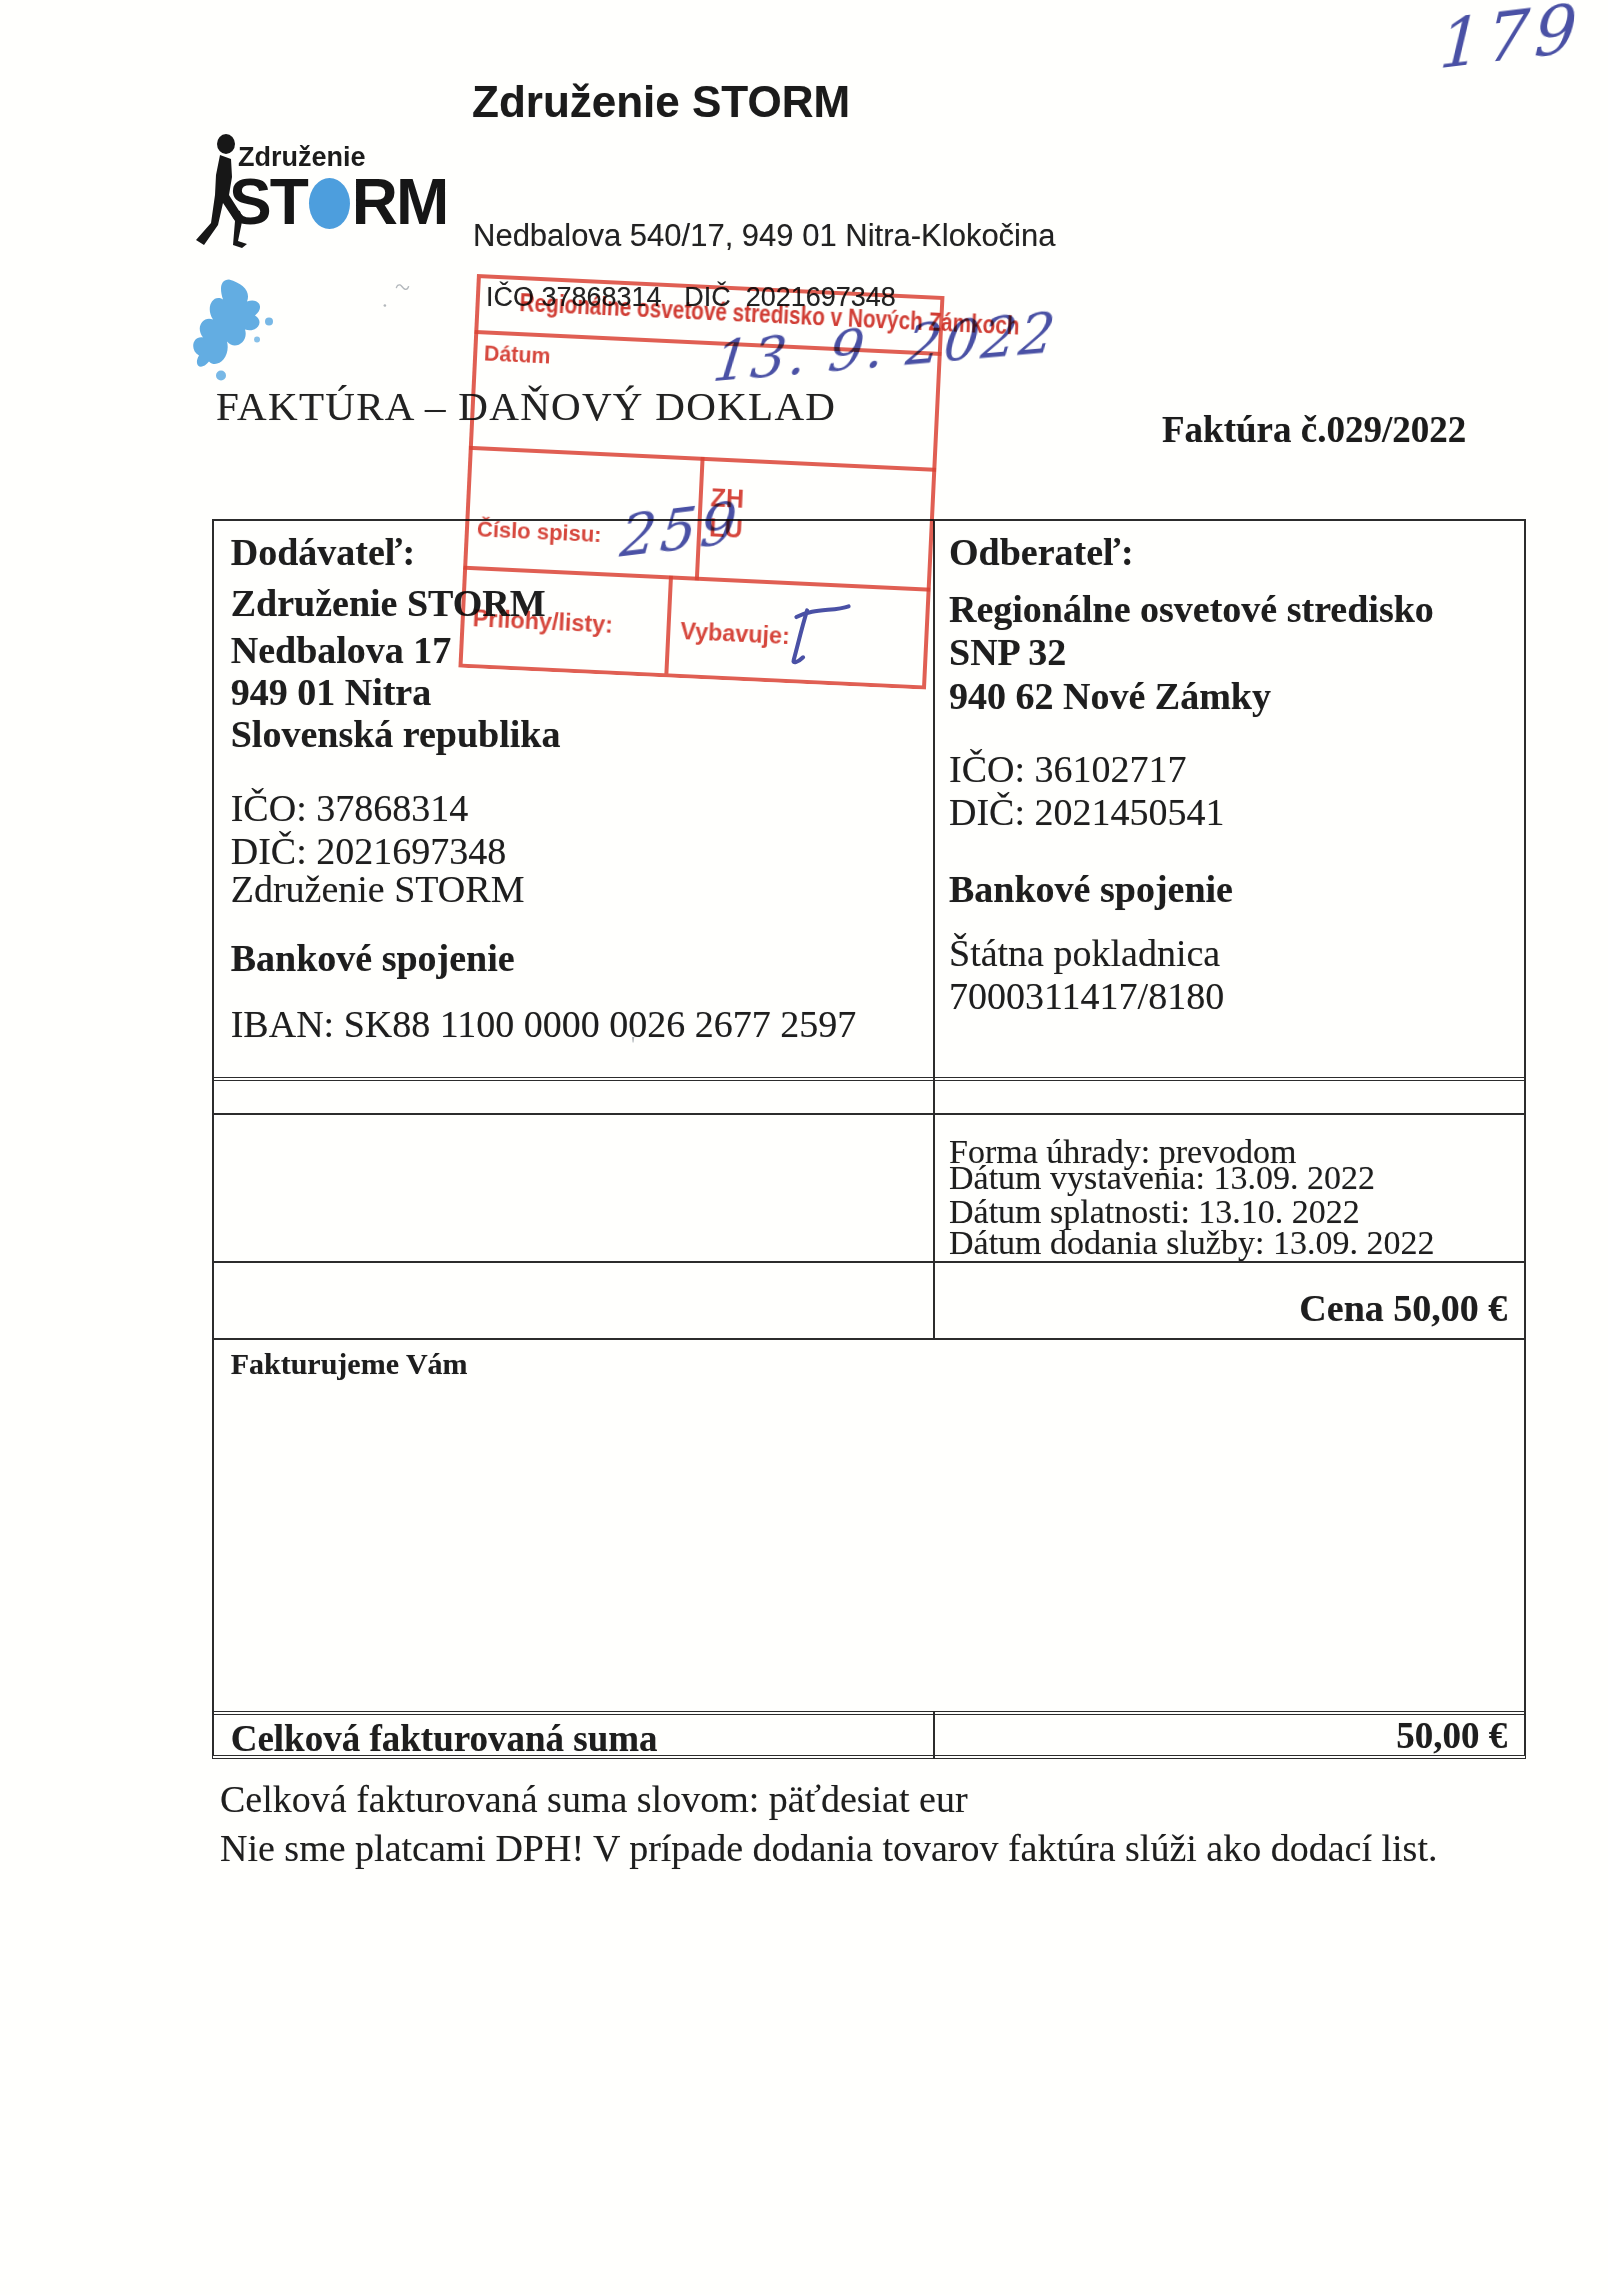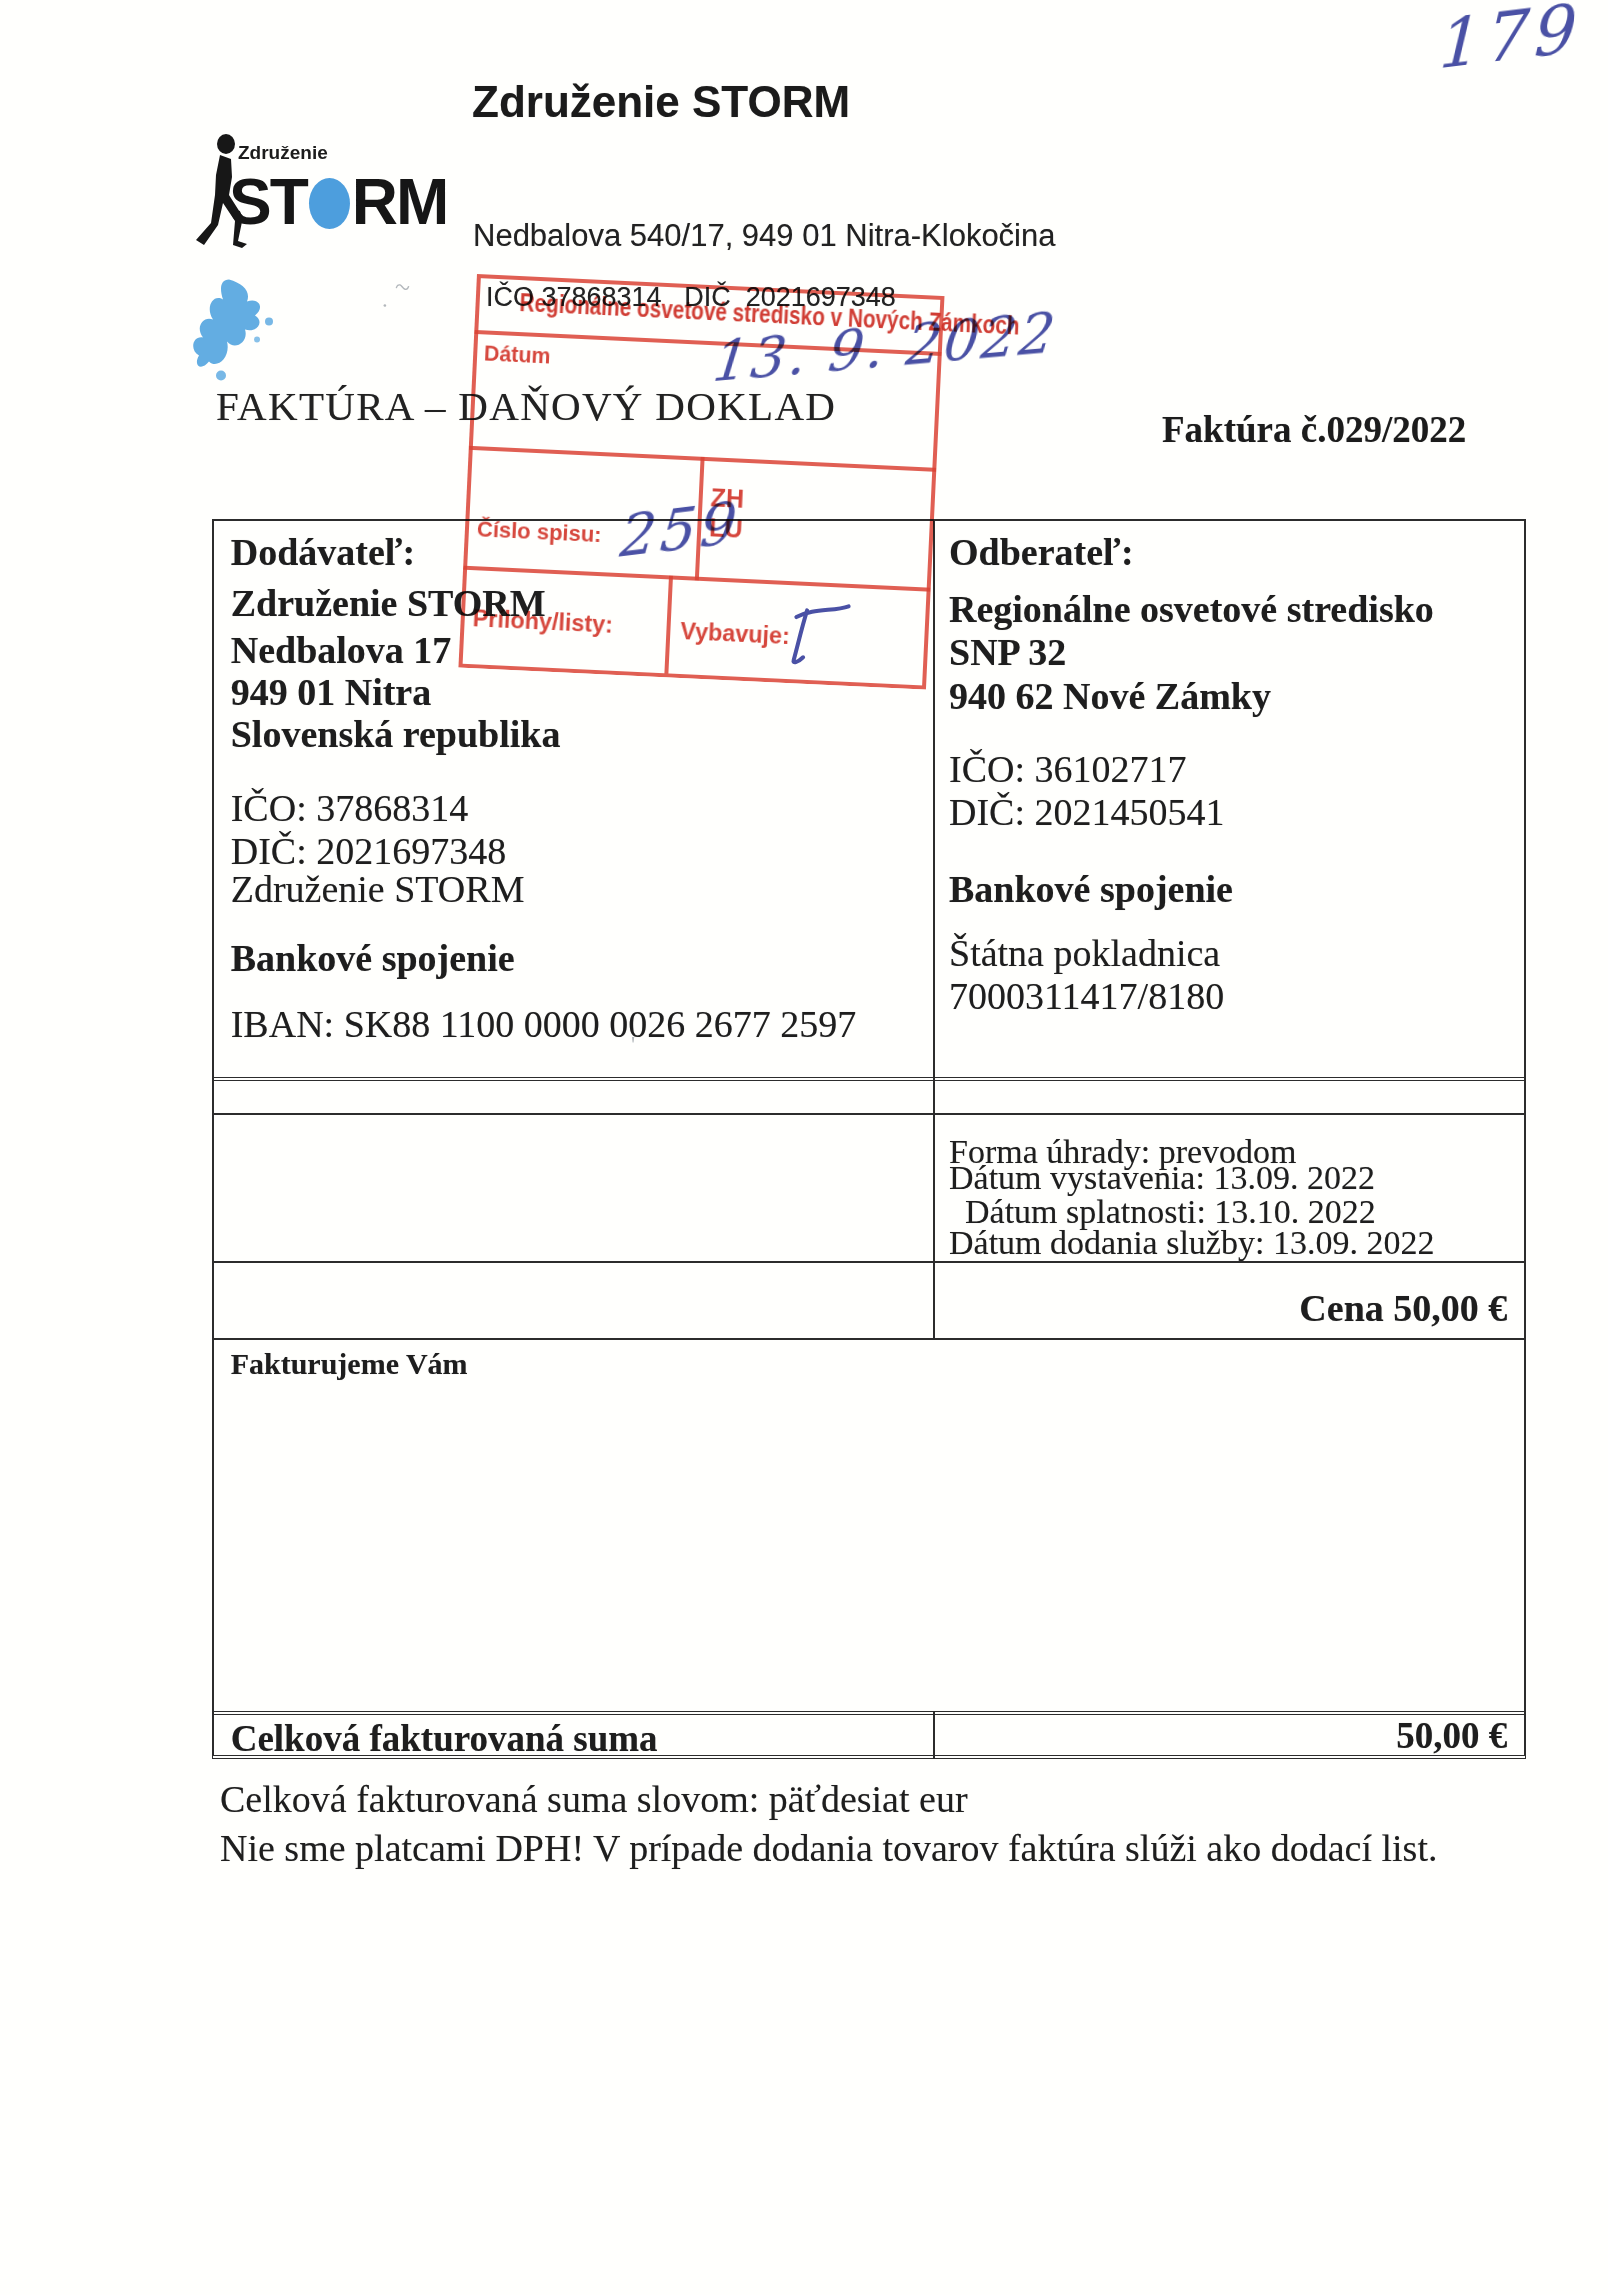--- a/index.html
+++ b/index.html
@@ -14,21 +14,21 @@
 
   
   .company-title{left:472px;top:79px;font-size:44px;letter-spacing:0px;color:#1b1b1b;}
   .addr-line{left:473px;top:220px;font-size:31px;color:#222;}
   .reg-line{left:486px;top:283px;font-size:27px;color:#222;}
   .contact-line{left:473px;top:347px;font-size:31px;color:#222;}
   .contact-line .email{border-bottom:2px solid #2a2a2a;padding-bottom:0.7px;}
 
   
   .logo{position:absolute;left:190px;top:131px;width:267px;height:254px;}
-  .logo-zdruzenie{position:absolute;left:48px;top:10.7px;font-size:19px;font-weight:bold;color:#1c1c1c;}
+  .logo-zdruzenie{position:absolute;left:48px;top:10.7px;font-size:27px;font-weight:bold;color:#1c1c1c;}
   .logo-storm{position:absolute;left:39px;top:39px;font-size:64px;font-weight:900;letter-spacing:-2px;color:#161616;line-height:1;}
   .logo-o{display:inline-block;width:41px;height:51px;background:#4d9edd;border-radius:50%;vertical-align:-5.3px;margin:0 2px;}
   .logo-person{position:absolute;left:0px;top:0px;}
   .logo-splash{position:absolute;left:1.3px;top:146px;}
 
   
   .doc-title{left:216px;top:385px;font-size:41px;letter-spacing:1.3px;color:#222;z-index:1;}
   .invoice-no{left:1162px;top:411px;font-size:37px;font-weight:bold;color:#1c1c1c;}
 
   
@@ -147,21 +147,21 @@
     <div class="cell-text b soft" style="left:735px;top:112px;">SNP 32</div>
     <div class="cell-text b soft" style="left:735px;top:156px;">940 62 Nové Zámky</div>
     <div class="cell-text soft" style="left:735px;top:229px;">IČO: 36102717</div>
     <div class="cell-text soft" style="left:735px;top:272px;">DIČ: 2021450541</div>
     <div class="cell-text b soft" style="left:735px;top:349px;">Bankové spojenie</div>
     <div class="cell-text soft" style="left:735px;top:413px;">Štátna pokladnica</div>
     <div class="cell-text soft" style="left:735px;top:456px;">7000311417/8180</div>
 
     <div class="cell-text small-text soft" style="left:735px;top:604px;margin-top:9px;">Forma úhrady: prevodom</div>
     <div class="cell-text small-text soft" style="left:735px;top:639px;">Dátum vystavenia: 13.09. 2022</div>
-    <div class="cell-text small-text soft" style="left:751px;top:673px;">Dátum splatnosti: 13.10. 2022</div>
+    <div class="cell-text small-text soft" style="left:735px;top:673px;">Dátum splatnosti: 13.10. 2022</div>
     <div class="cell-text small-text soft" style="left:735px;top:704px;">Dátum dodania služby: 13.09. 2022</div>
 
     <div class="cell-text b right-al soft" style="right:16.7px;top:768px;">Cena 50,00 €</div>
 
     <div class="cell-text b soft" style="left:16.7px;top:827px;font-size:30px;">Fakturujeme Vám</div>
 
     <div class="cell-text b soft" style="left:16.7px;top:1199px;font-size:37px;">Celková fakturovaná suma</div>
     <div class="cell-text b right-al soft" style="right:16.7px;top:1196px;font-size:37px;">50,00 €</div>
   </div>
 

